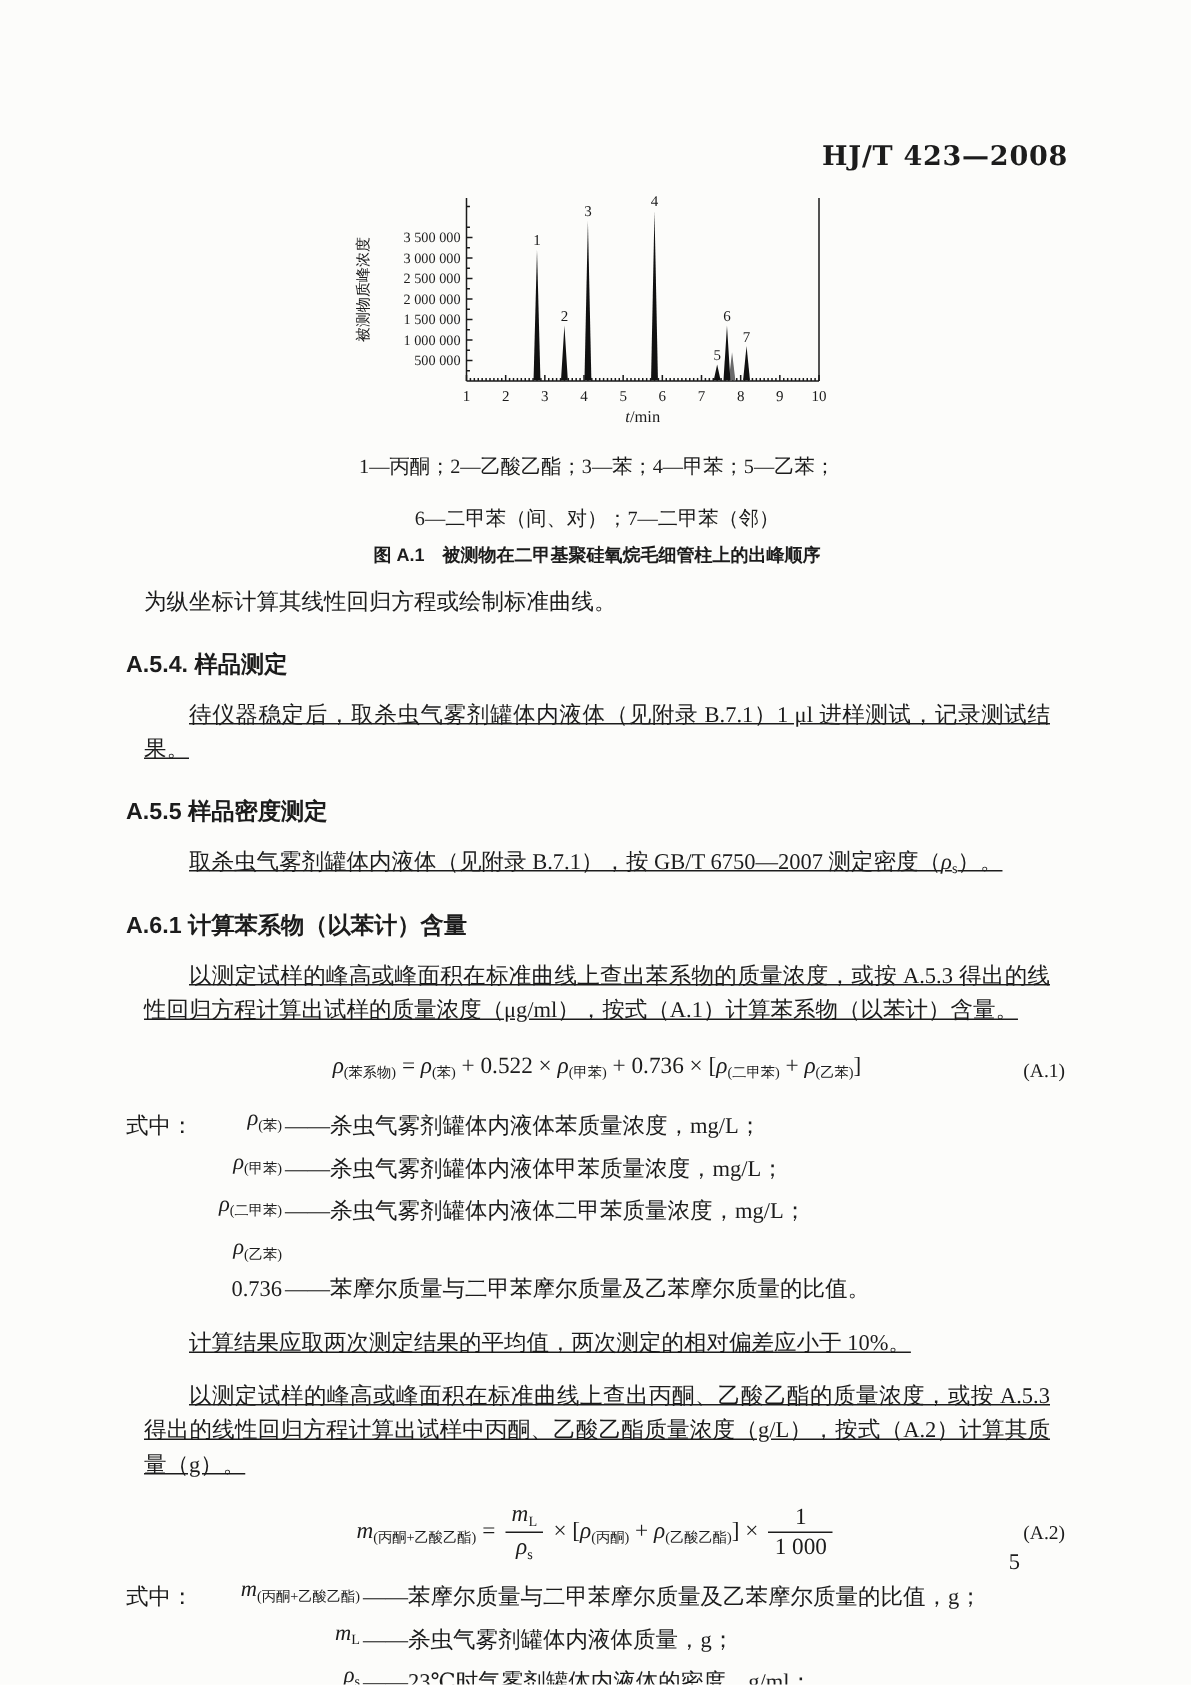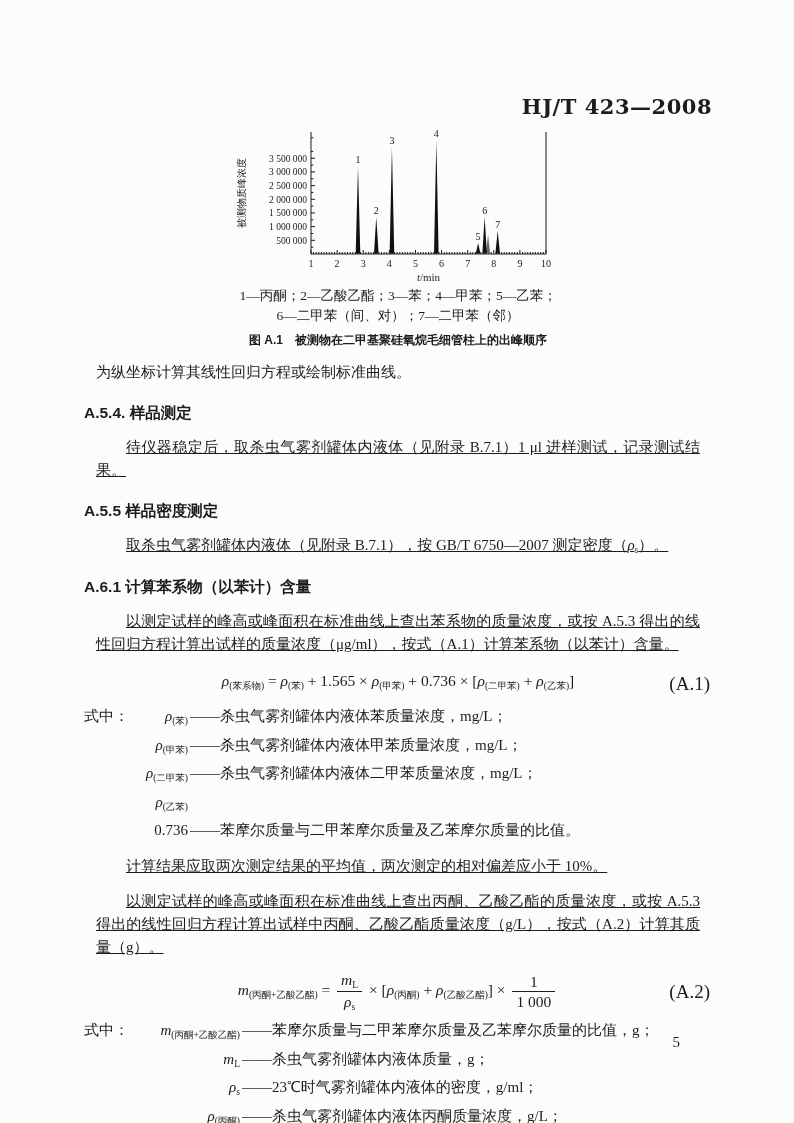--- a/index.html
+++ b/index.html
@@ -1,39 +1,39 @@
 <!DOCTYPE html>
 <html><head>
 <meta charset="utf-8">
 <style>
   html,body{margin:0;padding:0;}
   .page{position:relative;width:794px;height:1123px;background:#fcfcfa;color:#1c1c1c;
         font-family:"Liberation Serif","DejaVu Serif",serif;overflow:hidden;}
-  .header-code{position:absolute;top:94px;right:82px;font-size:21px;font-weight:bold;
+  .header-code{position:absolute;top:94px;right:82px;font-size:18px;font-weight:bold;
         font-family:"DejaVu Serif","Liberation Serif",serif;letter-spacing:.5px;}
   .content{position:absolute;left:84px;top:128px;width:628px;}
   .figure-block{text-align:center;margin-bottom:12px;}
   .figure-block svg{display:block;margin:0 auto;}
-  .fig-legend{font-size:13.5px;line-height:20px;}
+  .fig-legend{font-size:13.5px;line-height:20px;margin-top:15px;}
   .fig-title{font-size:12px;font-weight:bold;margin-top:6px;
         font-family:"Liberation Sans","DejaVu Sans",sans-serif;}
   .body-text{font-size:15px;line-height:23px;margin:12px;text-align:justify;}
   .indent{text-indent:2em;text-decoration:underline;}
   .sec{font-size:15.5px;font-weight:bold;margin:19px 0 4px;
         font-family:"Liberation Sans","DejaVu Sans",sans-serif;}
   .gap-top{margin-top:15px;}
   .formula{position:relative;text-align:center;font-size:15.5px;margin:9px 0 6px;line-height:26px;}
-  .formula .f-no{position:absolute;right:2px;top:50%;transform:translateY(-50%);font-size:19px;}
+  .formula .f-no{position:absolute;right:2px;top:50%;transform:translateY(-50%);font-size:13px;}
   sub{font-size:9.5px;vertical-align:-3px;letter-spacing:0;}
   .it{font-style:italic;}
   .frac{display:inline-block;vertical-align:middle;text-align:center;margin:0 3px;line-height:normal;}
   .fnum{display:block;padding:0 4px 1px;border-bottom:1.2px solid #1c1c1c;line-height:1.15;}
   .fden{display:block;padding:1px 4px 0;line-height:1.15;}
   .defs{font-size:15px;line-height:23.5px;}
-  .def{display:flex;align-items:flex-start;font-family:Liberation Serif, serif;}
+  .def{display:flex;align-items:flex-end;}
   .def .pre{flex:0 0 48px;}
   .def .sym{flex:0 0 56px;text-align:right;white-space:nowrap;}
   .defs.wide .sym{flex:0 0 108px;}
   .def .txt{padding-left:2px;}
   .page-number{position:absolute;right:114px;bottom:72px;font-size:15px;}
 </style>
 </head>
 <body>
 
 <div class="page">
@@ -200,21 +200,21 @@
     <p class="body-text indent">待仪器稳定后，取杀虫气雾剂罐体内液体（见附录 B.7.1）1 μl 进样测试，记录测试结果。</p>
 
     <h3 class="sec">A.5.5 样品密度测定</h3>
     <p class="body-text indent"><span>取杀虫气雾剂罐体内液体（见附录 B.7.1），按 GB/T 6750—2007 测定密度（</span><span class="it">ρ</span><sub>s</sub><span>）。</span></p>
 
 
     <h3 class="sec gap-top">A.6.1 计算苯系物（以苯计）含量</h3>
     <p class="body-text indent">以测定试样的峰高或峰面积在标准曲线上查出苯系物的质量浓度，或按 A.5.3 得出的线性回归方程计算出试样的质量浓度（μg/ml），按式（A.1）计算苯系物（以苯计）含量。</p>
 
     <div class="formula">
-      <span class="f-body"><span class="it">ρ</span><sub>(苯系物)</sub><span> = </span><span class="it">ρ</span><sub>(苯)</sub><span> + 1.565 × </span><span class="it">ρ</span><sub>(甲苯)</sub><span> + 0.736 × [</span><span class="it">ρ</span><sub>(二甲苯)</sub><span> + </span><span class="it">ρ</span><sub>(乙苯)</sub><span>]</span></span>
+      <span class="f-body"><span class="it">ρ</span><sub>(苯系物)</sub><span> = </span><span class="it">ρ</span><sub>(苯)</sub><span> + 0.522 × </span><span class="it">ρ</span><sub>(甲苯)</sub><span> + 0.736 × [</span><span class="it">ρ</span><sub>(二甲苯)</sub><span> + </span><span class="it">ρ</span><sub>(乙苯)</sub><span>]</span></span>
       <span class="f-no">(A.1)</span>
     </div>
 
     <div class="defs">
 
         <div class="def">
           <span class="pre">式中：</span>
           <span class="sym"><span class="it">ρ</span><sub>(苯)</sub></span>
           <span class="txt">——杀虫气雾剂罐体内液体苯质量浓度，mg/L；</span>
         </div>

